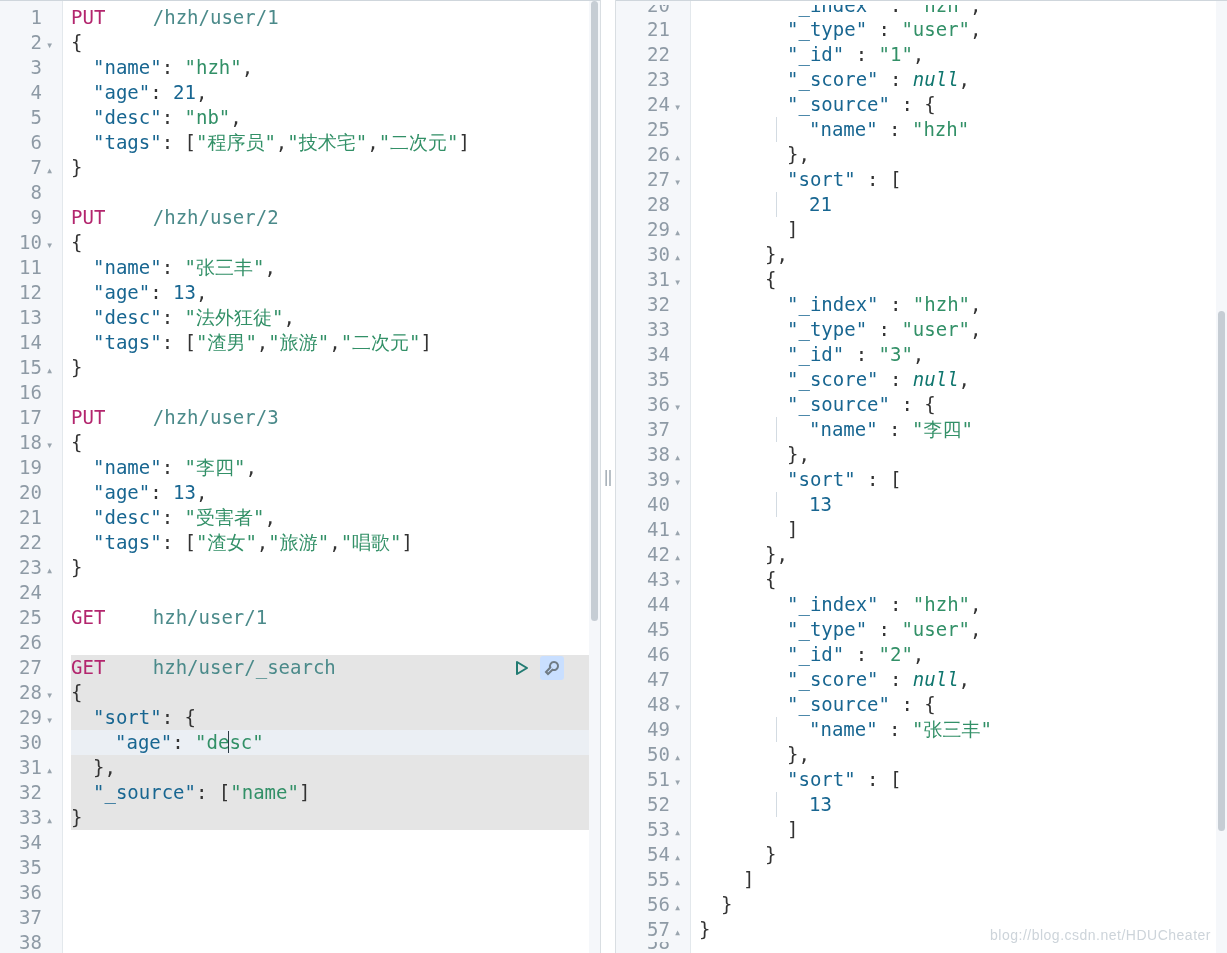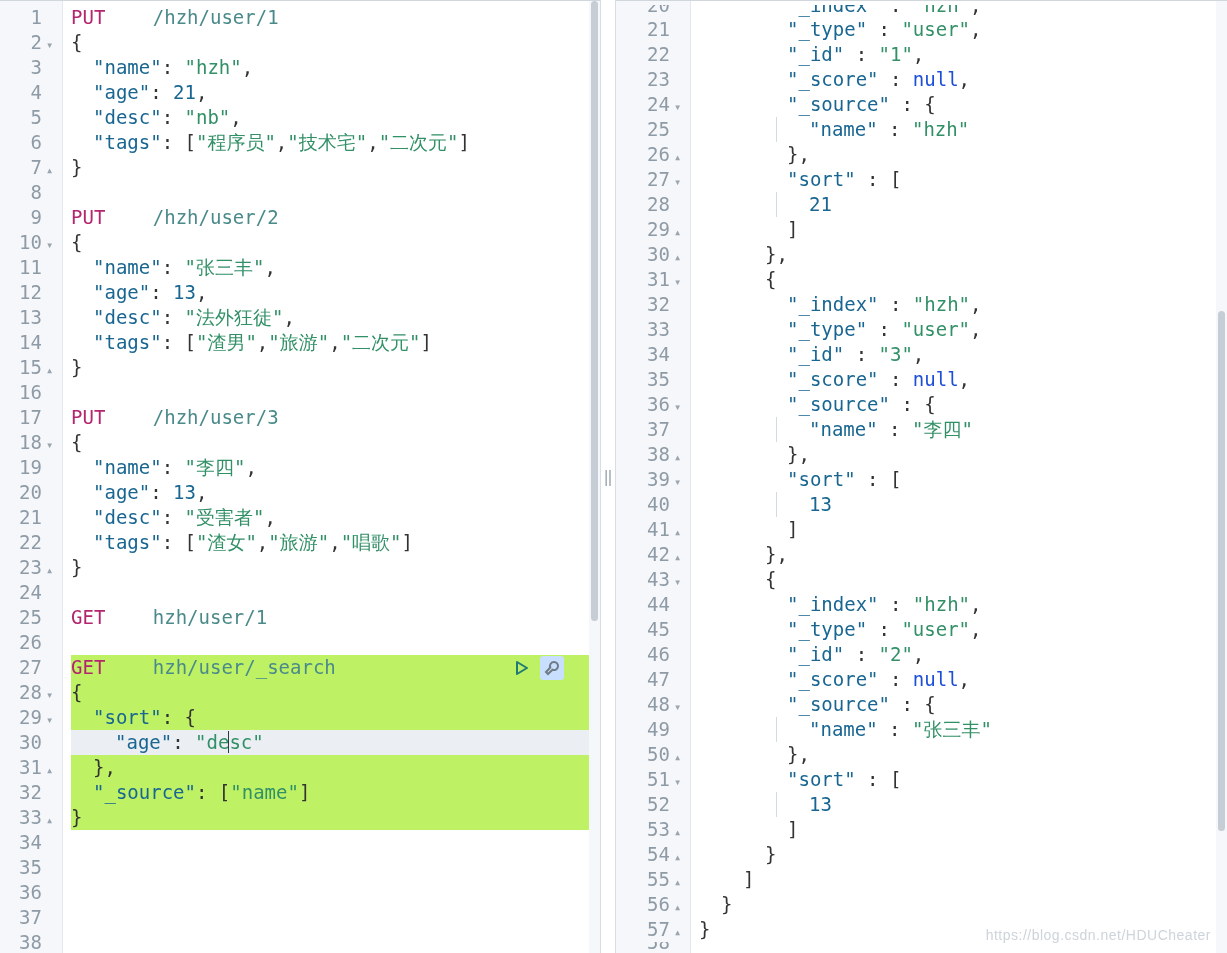--- a/index.html
+++ b/index.html
@@ -78,21 +78,21 @@
     position: relative;
   }
 
   .cline {
     height: 25px;
     line-height: 25px;
     position: relative;
   }
 
   .active-block {
-    background: #bef264;
+    background: #e5e5e5;
   }
 
   .cursor-line {
     background: #ebeff4;
   }
 
   .cursor {
     display: inline-block;
     width: 1px;
     height: 22px;
@@ -101,21 +101,21 @@
     margin-left: -1px;
   }
 
   .tok-method  { color: #b3266e; font-weight: normal; }
   .tok-path    { color: #4b8a8a; margin-left: 36px; }
   .tok-brace   { color: #333; }
   .tok-punct   { color: #333; }
   .tok-key     { color: #186691; }
   .tok-string  { color: #329067; }
   .tok-number  { color: #186691; }
-  .tok-null    { color: #1d4ed8; }
+  .tok-null    { color: #0f766e; font-style: italic; }
 
   .guide-bar {
     display: inline-block;
     width: 0;
     border-left: 1px solid #d3dbe2;
     height: 25px;
     vertical-align: top;
     margin-right: 10px;
     margin-left: -11px;
   }
@@ -261,14 +261,14 @@
         <div class="gline">55<span class="fold">▴</span></div>
         <div class="gline">56<span class="fold">▴</span></div>
         <div class="gline">57<span class="fold">▴</span></div>
         <div class="gline" style="height:12px;line-height:0;overflow:hidden">58<span class="fold"></span></div>
       </div>
     <div class="code" id="code-right"><div style="height:12px;line-height:0;overflow:hidden" class="cline"><span class="sp1"></span><span class="sp1"></span><span class="sp1"></span><span class="sp1"></span><span class="tok-key">"_index"</span><span class="tok-punct"> : </span><span class="tok-string">"hzh"</span><span class="tok-punct">,</span></div><div class="cline"><span class="sp1"></span><span class="sp1"></span><span class="sp1"></span><span class="sp1"></span><span class="tok-key">"_type"</span><span class="tok-punct"> : </span><span class="tok-string">"user"</span><span class="tok-punct">,</span></div><div class="cline"><span class="sp1"></span><span class="sp1"></span><span class="sp1"></span><span class="sp1"></span><span class="tok-key">"_id"</span><span class="tok-punct"> : </span><span class="tok-string">"1"</span><span class="tok-punct">,</span></div><div class="cline"><span class="sp1"></span><span class="sp1"></span><span class="sp1"></span><span class="sp1"></span><span class="tok-key">"_score"</span><span class="tok-punct"> : </span><span class="tok-null">null</span><span class="tok-punct">,</span></div><div class="cline"><span class="sp1"></span><span class="sp1"></span><span class="sp1"></span><span class="sp1"></span><span class="tok-key">"_source"</span><span class="tok-punct"> : {</span></div><div class="cline"><span class="sp1"></span><span class="sp1"></span><span class="sp1"></span><span class="sp1"></span><span class="sp1"><span class="guide-bar"></span></span><span class="tok-key">"name"</span><span class="tok-punct"> : </span><span class="tok-string">"hzh"</span></div><div class="cline"><span class="sp1"></span><span class="sp1"></span><span class="sp1"></span><span class="sp1"></span><span class="tok-punct">},</span></div><div class="cline"><span class="sp1"></span><span class="sp1"></span><span class="sp1"></span><span class="sp1"></span><span class="tok-key">"sort"</span><span class="tok-punct"> : [</span></div><div class="cline"><span class="sp1"></span><span class="sp1"></span><span class="sp1"></span><span class="sp1"></span><span class="sp1"><span class="guide-bar"></span></span><span class="tok-number">21</span></div><div class="cline"><span class="sp1"></span><span class="sp1"></span><span class="sp1"></span><span class="sp1"></span><span class="tok-punct">]</span></div><div class="cline"><span class="sp1"></span><span class="sp1"></span><span class="sp1"></span><span class="tok-punct">},</span></div><div class="cline"><span class="sp1"></span><span class="sp1"></span><span class="sp1"></span><span class="tok-punct">{</span></div><div class="cline"><span class="sp1"></span><span class="sp1"></span><span class="sp1"></span><span class="sp1"></span><span class="tok-key">"_index"</span><span class="tok-punct"> : </span><span class="tok-string">"hzh"</span><span class="tok-punct">,</span></div><div class="cline"><span class="sp1"></span><span class="sp1"></span><span class="sp1"></span><span class="sp1"></span><span class="tok-key">"_type"</span><span class="tok-punct"> : </span><span class="tok-string">"user"</span><span class="tok-punct">,</span></div><div class="cline"><span class="sp1"></span><span class="sp1"></span><span class="sp1"></span><span class="sp1"></span><span class="tok-key">"_id"</span><span class="tok-punct"> : </span><span class="tok-string">"3"</span><span class="tok-punct">,</span></div><div class="cline"><span class="sp1"></span><span class="sp1"></span><span class="sp1"></span><span class="sp1"></span><span class="tok-key">"_score"</span><span class="tok-punct"> : </span><span class="tok-null">null</span><span class="tok-punct">,</span></div><div class="cline"><span class="sp1"></span><span class="sp1"></span><span class="sp1"></span><span class="sp1"></span><span class="tok-key">"_source"</span><span class="tok-punct"> : {</span></div><div class="cline"><span class="sp1"></span><span class="sp1"></span><span class="sp1"></span><span class="sp1"></span><span class="sp1"><span class="guide-bar"></span></span><span class="tok-key">"name"</span><span class="tok-punct"> : </span><span class="tok-string">"李四"</span></div><div class="cline"><span class="sp1"></span><span class="sp1"></span><span class="sp1"></span><span class="sp1"></span><span class="tok-punct">},</span></div><div class="cline"><span class="sp1"></span><span class="sp1"></span><span class="sp1"></span><span class="sp1"></span><span class="tok-key">"sort"</span><span class="tok-punct"> : [</span></div><div class="cline"><span class="sp1"></span><span class="sp1"></span><span class="sp1"></span><span class="sp1"></span><span class="sp1"><span class="guide-bar"></span></span><span class="tok-number">13</span></div><div class="cline"><span class="sp1"></span><span class="sp1"></span><span class="sp1"></span><span class="sp1"></span><span class="tok-punct">]</span></div><div class="cline"><span class="sp1"></span><span class="sp1"></span><span class="sp1"></span><span class="tok-punct">},</span></div><div class="cline"><span class="sp1"></span><span class="sp1"></span><span class="sp1"></span><span class="tok-punct">{</span></div><div class="cline"><span class="sp1"></span><span class="sp1"></span><span class="sp1"></span><span class="sp1"></span><span class="tok-key">"_index"</span><span class="tok-punct"> : </span><span class="tok-string">"hzh"</span><span class="tok-punct">,</span></div><div class="cline"><span class="sp1"></span><span class="sp1"></span><span class="sp1"></span><span class="sp1"></span><span class="tok-key">"_type"</span><span class="tok-punct"> : </span><span class="tok-string">"user"</span><span class="tok-punct">,</span></div><div class="cline"><span class="sp1"></span><span class="sp1"></span><span class="sp1"></span><span class="sp1"></span><span class="tok-key">"_id"</span><span class="tok-punct"> : </span><span class="tok-string">"2"</span><span class="tok-punct">,</span></div><div class="cline"><span class="sp1"></span><span class="sp1"></span><span class="sp1"></span><span class="sp1"></span><span class="tok-key">"_score"</span><span class="tok-punct"> : </span><span class="tok-null">null</span><span class="tok-punct">,</span></div><div class="cline"><span class="sp1"></span><span class="sp1"></span><span class="sp1"></span><span class="sp1"></span><span class="tok-key">"_source"</span><span class="tok-punct"> : {</span></div><div class="cline"><span class="sp1"></span><span class="sp1"></span><span class="sp1"></span><span class="sp1"></span><span class="sp1"><span class="guide-bar"></span></span><span class="tok-key">"name"</span><span class="tok-punct"> : </span><span class="tok-string">"张三丰"</span></div><div class="cline"><span class="sp1"></span><span class="sp1"></span><span class="sp1"></span><span class="sp1"></span><span class="tok-punct">},</span></div><div class="cline"><span class="sp1"></span><span class="sp1"></span><span class="sp1"></span><span class="sp1"></span><span class="tok-key">"sort"</span><span class="tok-punct"> : [</span></div><div class="cline"><span class="sp1"></span><span class="sp1"></span><span class="sp1"></span><span class="sp1"></span><span class="sp1"><span class="guide-bar"></span></span><span class="tok-number">13</span></div><div class="cline"><span class="sp1"></span><span class="sp1"></span><span class="sp1"></span><span class="sp1"></span><span class="tok-punct">]</span></div><div class="cline"><span class="sp1"></span><span class="sp1"></span><span class="sp1"></span><span class="tok-punct">}</span></div><div class="cline"><span class="sp1"></span><span class="sp1"></span><span class="tok-punct">]</span></div><div class="cline"><span class="sp1"></span><span class="tok-punct">}</span></div><div class="cline"><span class="tok-punct">}</span></div><div style="height:12px;line-height:0;overflow:hidden" class="cline"></div><div class="vscroll">
         <div class="thumb" id="thumbR" style="top: 310px; height: 520px;"></div>
       </div></div>
   </div>
 
-  <div class="watermark">https://blog.csdn.net/HDUCheater</div>
+  <div class="watermark">blog://blog.csdn.net/HDUCheater</div>
 </div>
 
 </body></html>

